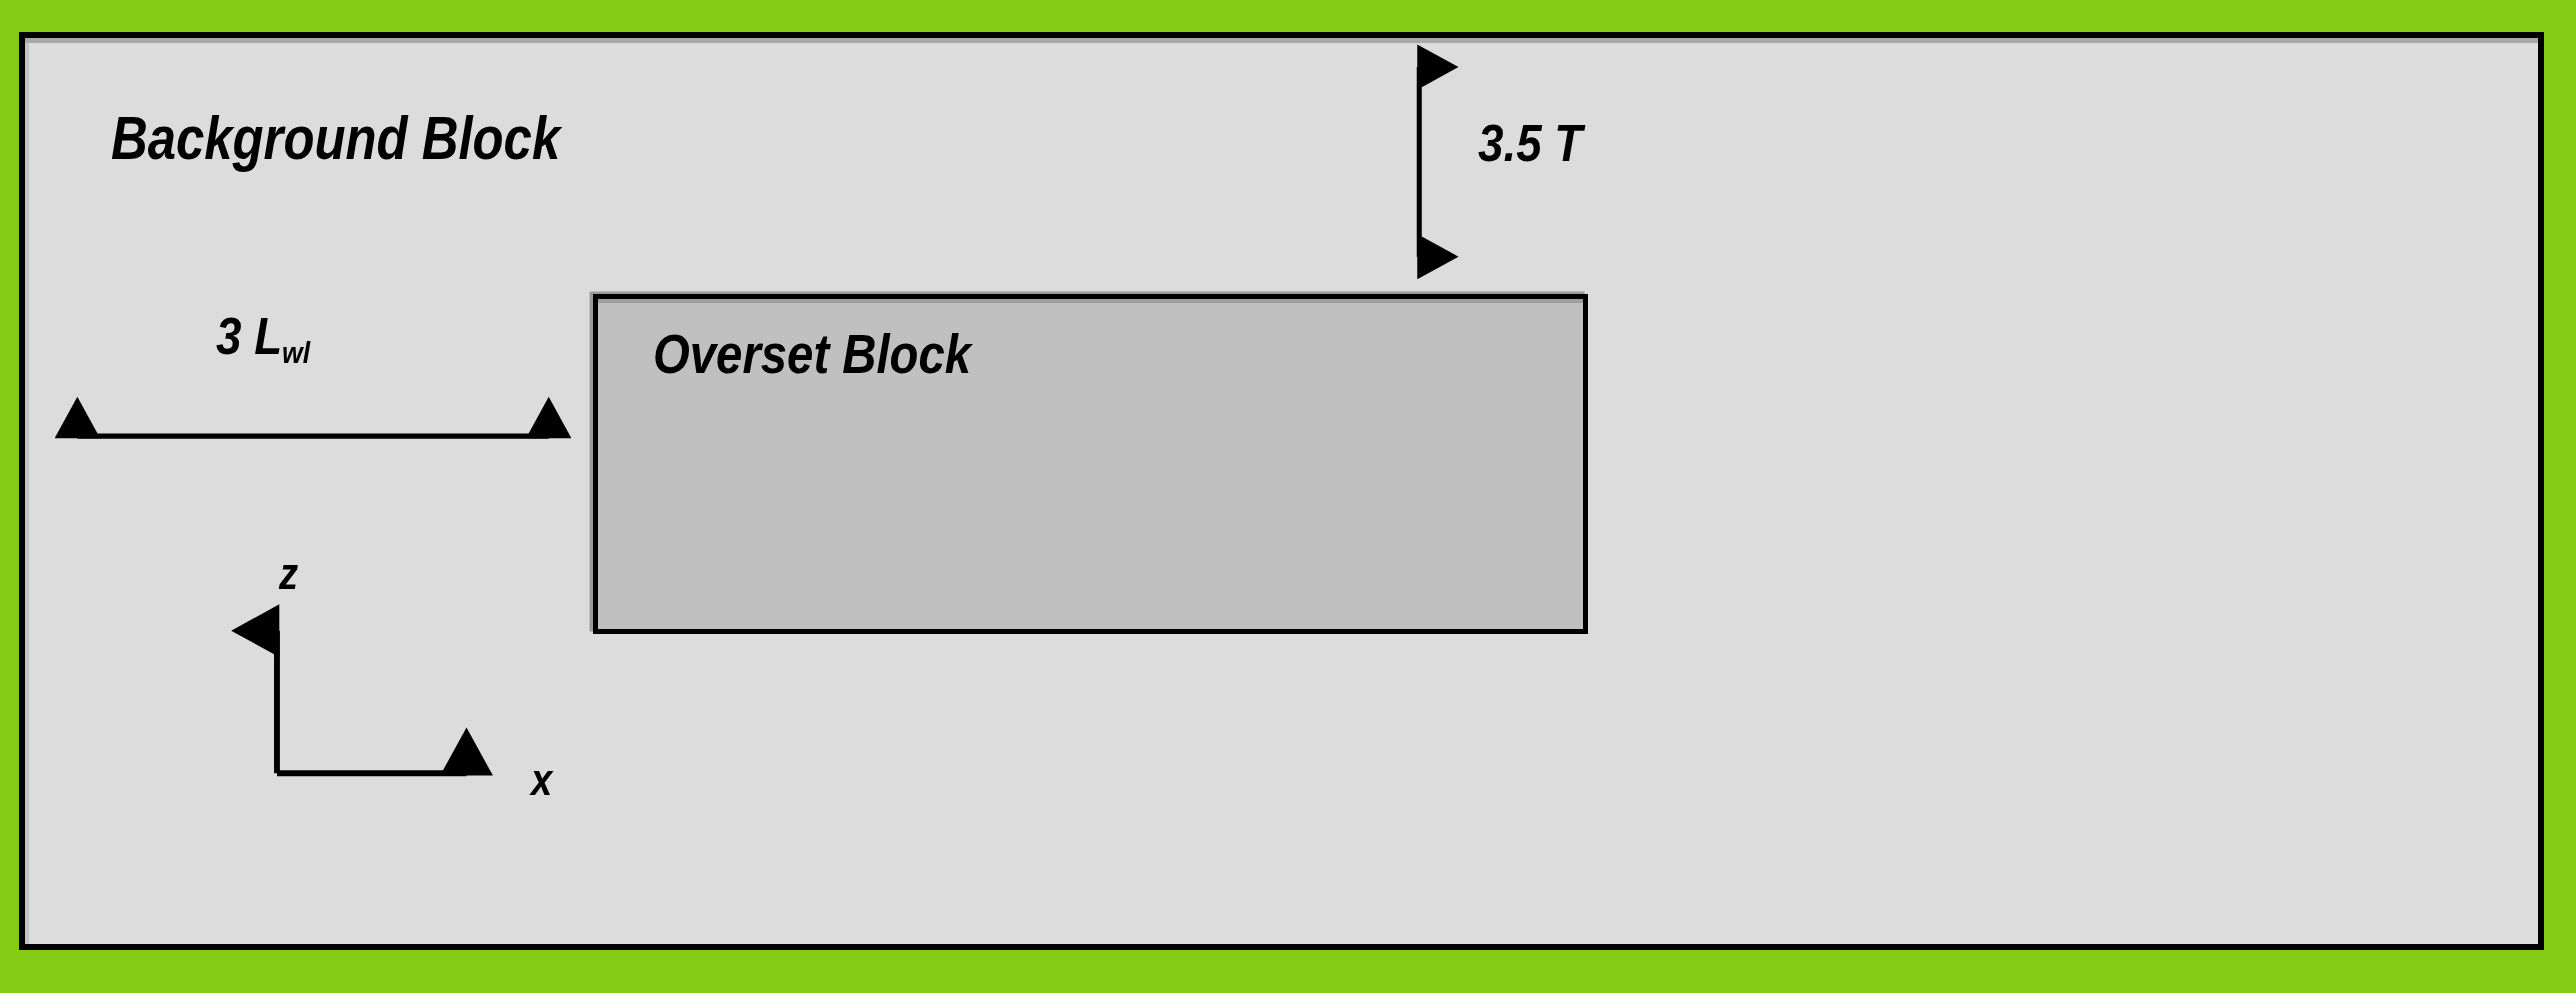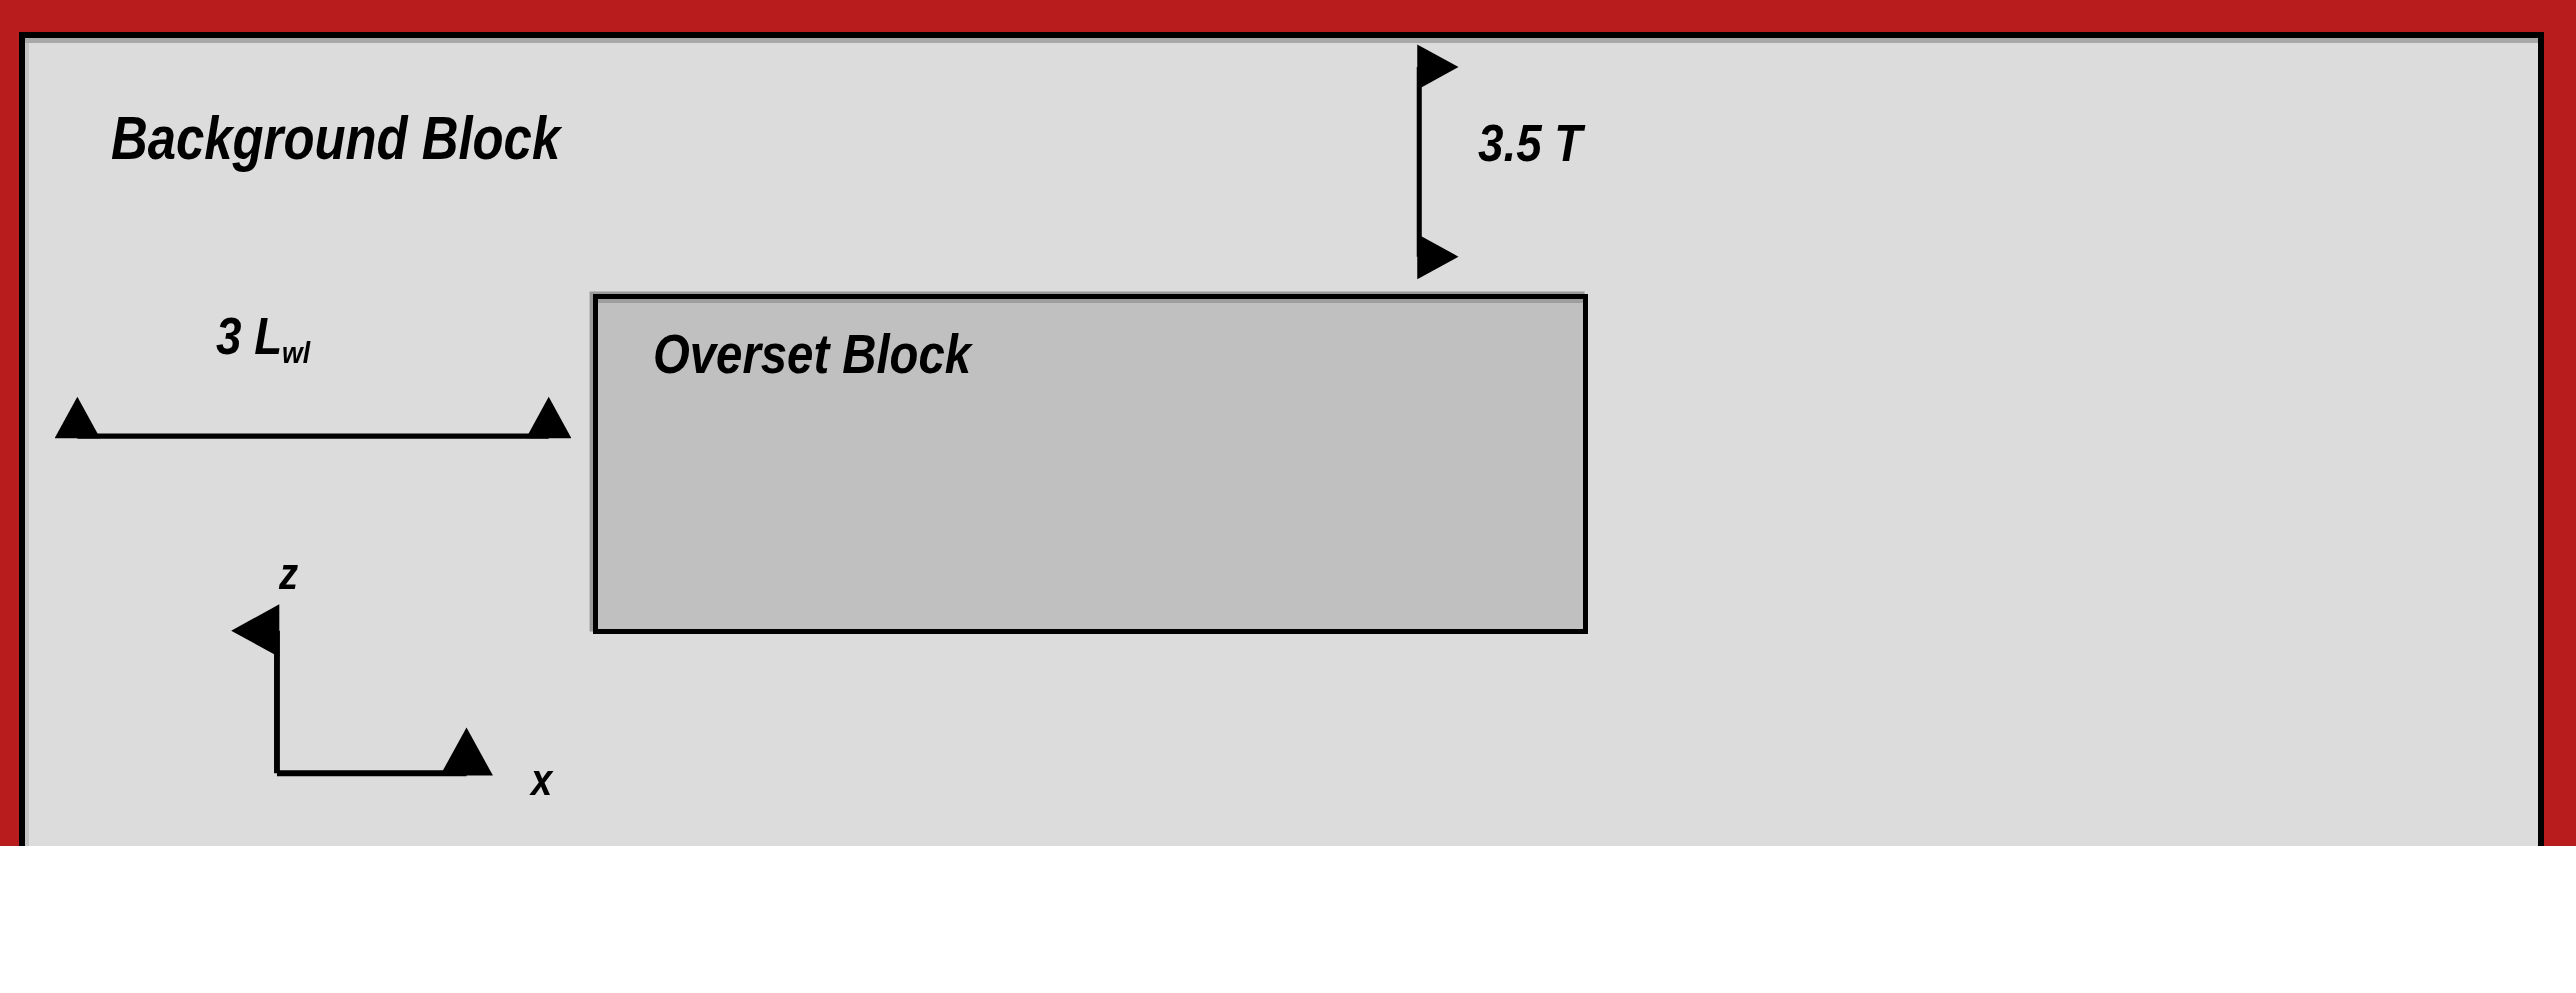--- a/index.html
+++ b/index.html
@@ -6,22 +6,22 @@
     margin: 0;
     padding: 0;
     background: #ffffff;
   }
   body {
     font-family: "Liberation Sans", sans-serif;
   }
   #diagram-root {
     position: relative;
     width: 2576px;
-    height: 846px;
-    background: #b91c1c;
+    height: 993px;
+    background: #84cc16;
     overflow: hidden;
   }
 
   
   .background-block {
     position: absolute;
     left: 18.5px;
     top: 32px;
     width: 2525px;
     height: 918px;

